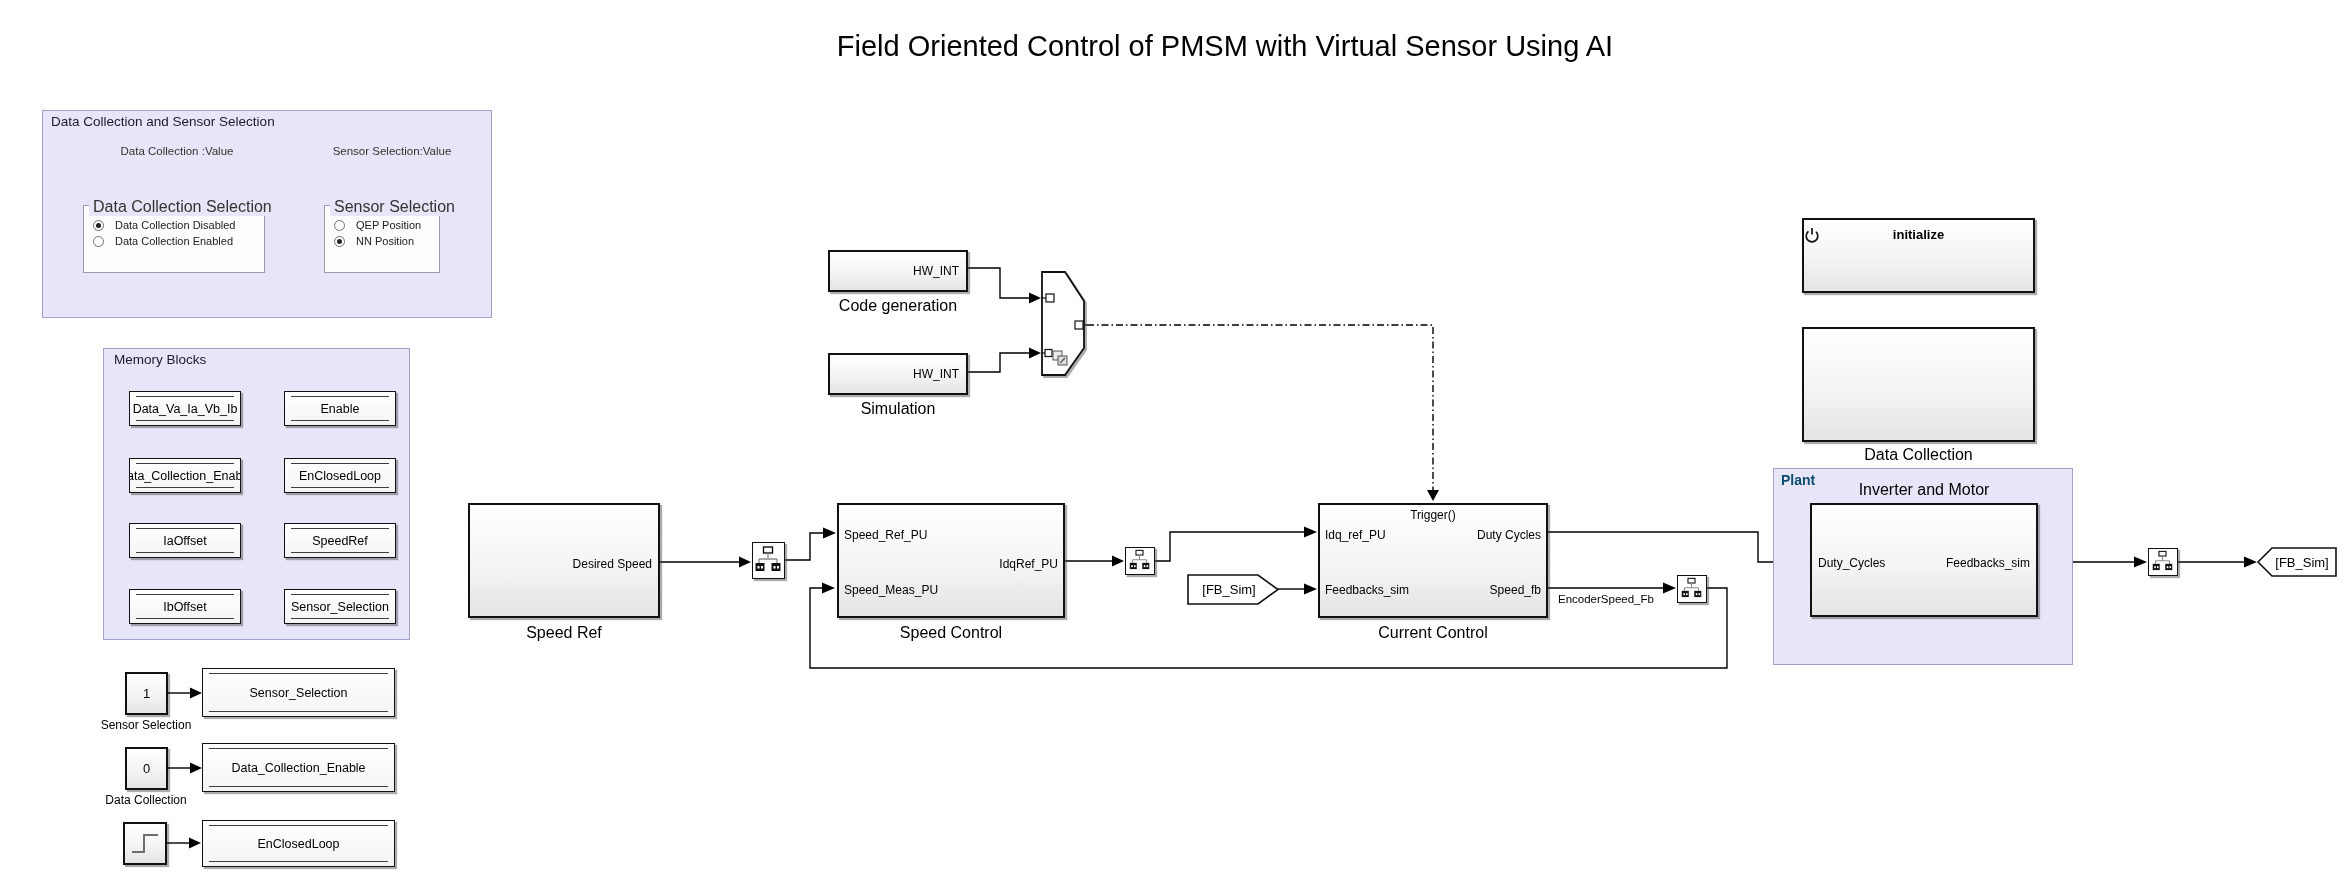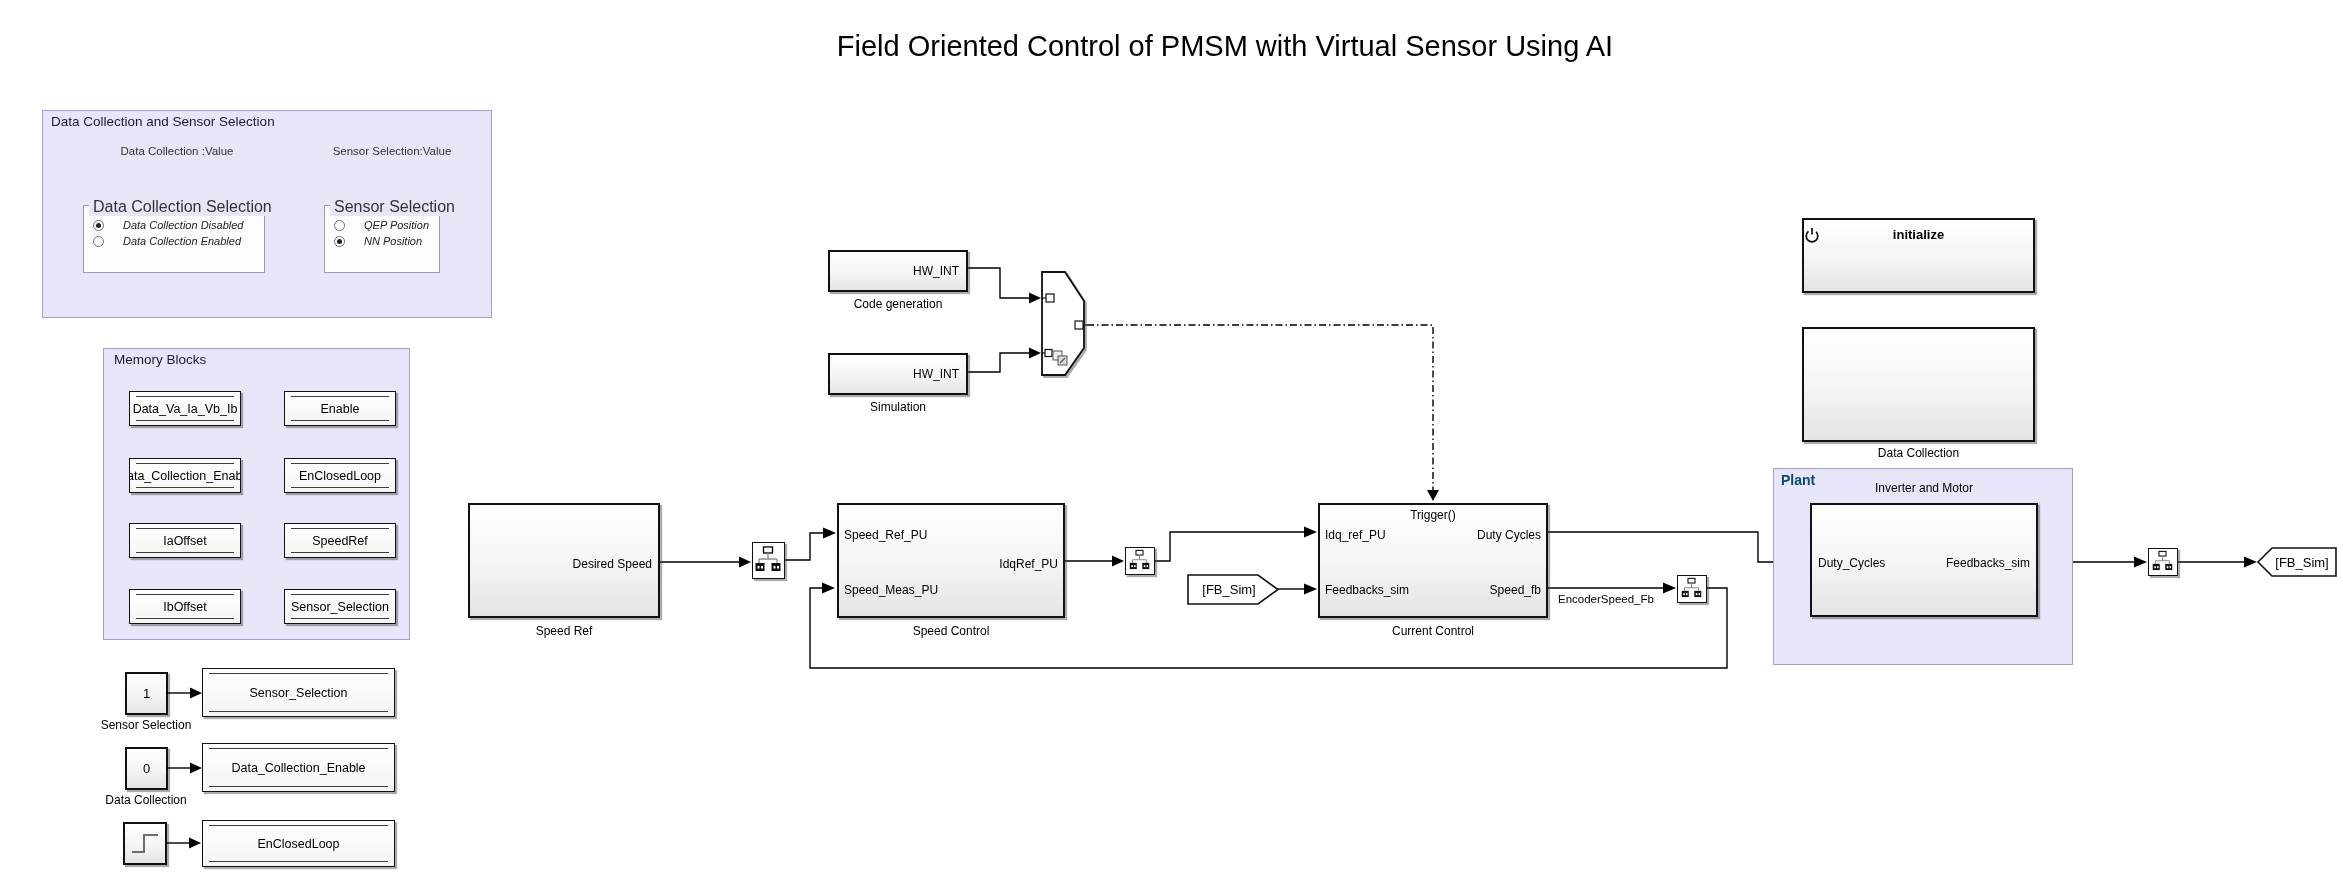--- a/index.html
+++ b/index.html
@@ -12,25 +12,25 @@
   .planttitle{position:absolute;font-size:14px;font-weight:bold;color:#0c4a6e;white-space:nowrap;}
   .blk{position:absolute;background:linear-gradient(180deg,#ffffff 0%,#f4f4f4 55%,#e4e4e4 100%);
        border:2px solid #111;box-shadow:2px 2px 1px rgba(70,70,70,.45);box-sizing:border-box;}
   .blk.flex-end{display:flex;align-items:center;justify-content:flex-end;padding-right:7px;font-size:12px;}
   .blk.center{display:flex;align-items:center;justify-content:center;font-size:13px;}
   .dsm{position:absolute;background:linear-gradient(180deg,#ffffff,#f4f4f4);border:1.6px solid #111;
        box-shadow:2px 2px 1px rgba(70,70,70,.45);box-sizing:border-box;display:flex;align-items:center;
        justify-content:center;font-size:12.5px;white-space:nowrap;overflow:hidden;}
   .dsm::before{content:"";position:absolute;top:4px;left:6px;right:6px;border-top:1.6px solid #3d3d3d;}
   .dsm::after{content:"";position:absolute;bottom:4px;left:6px;right:6px;border-top:1.6px solid #3d3d3d;}
-  .blklabel{position:absolute;font-size:12px;text-align:center;white-space:nowrap;}
+  .blklabel{position:absolute;font-size:16px;text-align:center;white-space:nowrap;}
   .port{position:absolute;font-size:12px;white-space:nowrap;line-height:14px;}
   .gbox{position:absolute;border:1px solid #9b9bb0;background:#fdfdff;box-sizing:border-box;}
   .legend{position:absolute;top:-8px;left:5px;background:#e6e6f8;padding:0 4px;font-size:16px;color:#333;white-space:nowrap;}
-  .radiorow{display:flex;align-items:center;gap:19px;font-size:11px;color:#222;margin-bottom:4px;white-space:nowrap;font-style:italic;}
+  .radiorow{display:flex;align-items:center;gap:11px;font-size:11px;color:#222;margin-bottom:4px;white-space:nowrap;}
   .rb{width:11px;height:11px;border:1px solid #707070;border-radius:50%;background:#fff;position:relative;flex:0 0 auto;box-sizing:border-box;}
   .rb.sel::after{content:"";position:absolute;left:2px;top:2px;right:2px;bottom:2px;border-radius:50%;background:#222;}
   .vlabel{position:absolute;font-size:11.5px;color:#333;text-align:center;white-space:nowrap;}
   .rt{position:absolute;background:#fff;border:1.6px solid #111;box-shadow:2px 2px 1px rgba(70,70,70,.45);box-sizing:border-box;}
   .taglabel{position:absolute;font-size:13px;text-align:center;white-space:nowrap;}
   svg{position:absolute;left:0;top:0;overflow:visible;}
   .wiresvg{left:0;top:0;}
 </style>
 </head>
 <body>

